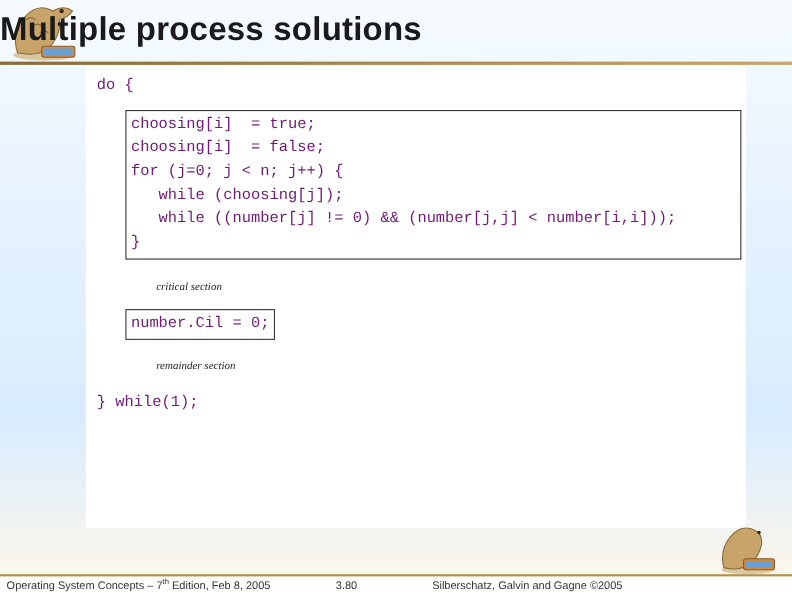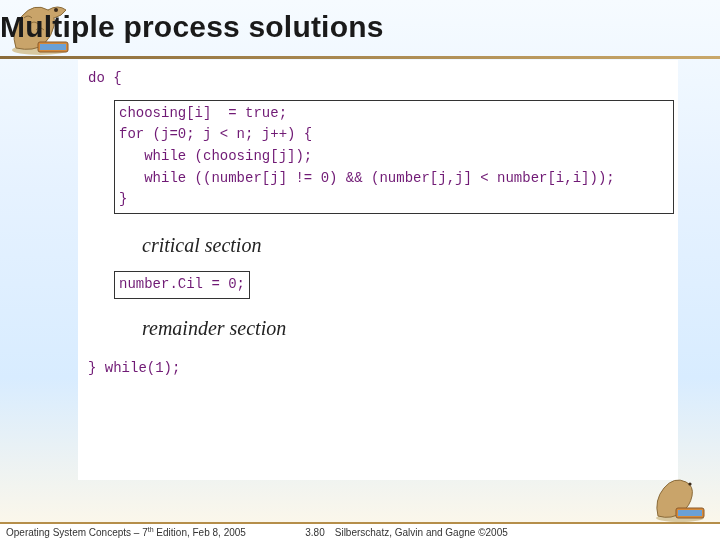--- a/index.html
+++ b/index.html
@@ -54,39 +54,39 @@
     padding: 2px 4px;
     margin: 2px 0;
   }
   .box-wide {
     display: block;
     width: 560px;
   }
   .ital {
     font-family: "Times New Roman", Times, serif;
     font-style: italic;
-    font-size: 20px;
+    font-size: 10px;
     color: #222;
   }
   .indent1 { margin-left: 26px; }
   .indent2 { margin-left: 54px; }
   .footer {
     position: absolute;
     left: 0; right: 0; bottom: 0;
     height: 18px;
     border-top: 2px solid #b58e4a;
     background: #fff;
     display: flex;
     align-items: center;
     font-size: 10px;
     color: #333;
   }
   .footer .left { flex: 1; padding-left: 6px; }
   .footer .center { flex: 0 0 auto; padding: 0 10px; }
-  .footer .right { flex: 1; text-align: left; padding-right: 96px; }
+  .footer .right { flex: 1; text-align: center; padding-right: 96px; }
   .superpos { vertical-align: super; font-size: 7px; }
 </style>
 </head>
 <body>
 
 <div class="dino-top">
   <svg viewBox="0 0 72 56" width="72" height="56">
     <ellipse cx="36" cy="50" rx="28" ry="5" fill="#d8c8a0"></ellipse>
     <path d="M12 48 Q6 30 18 16 Q30 2 44 10 Q52 14 50 26 Q48 36 40 44 Q30 52 12 48 Z" fill="#c9a46a" stroke="#8a6b3a" stroke-width="1"></path>
     <path d="M44 10 Q54 4 62 10 Q58 16 50 18" fill="#c9a46a" stroke="#8a6b3a" stroke-width="1"></path>
@@ -98,20 +98,21 @@
 </div>
 
 <h1 class="title">Multiple process solutions</h1>
 <div class="header-divider"></div>
 
 <div class="content">
   <div class="code">do {</div>
   <div style="height:8px"></div>
   <div class="box box-wide indent1">
     <div class="code">choosing[i]  = true;</div>
+    <div class="code">choosing[i]  = false;</div>
     <div class="code">for (j=0; j &lt; n; j++) {</div>
     <div class="code">   while (choosing[j]);</div>
     <div class="code">   while ((number[j] != 0) &amp;&amp; (number[j,j] &lt; number[i,i]));</div>
     <div class="code">}</div>
   </div>
   <div style="height:18px"></div>
   <div class="ital indent2">critical section</div>
   <div style="height:12px"></div>
   <div class="box indent1">
     <span class="code">number.Cil = 0;</span>

